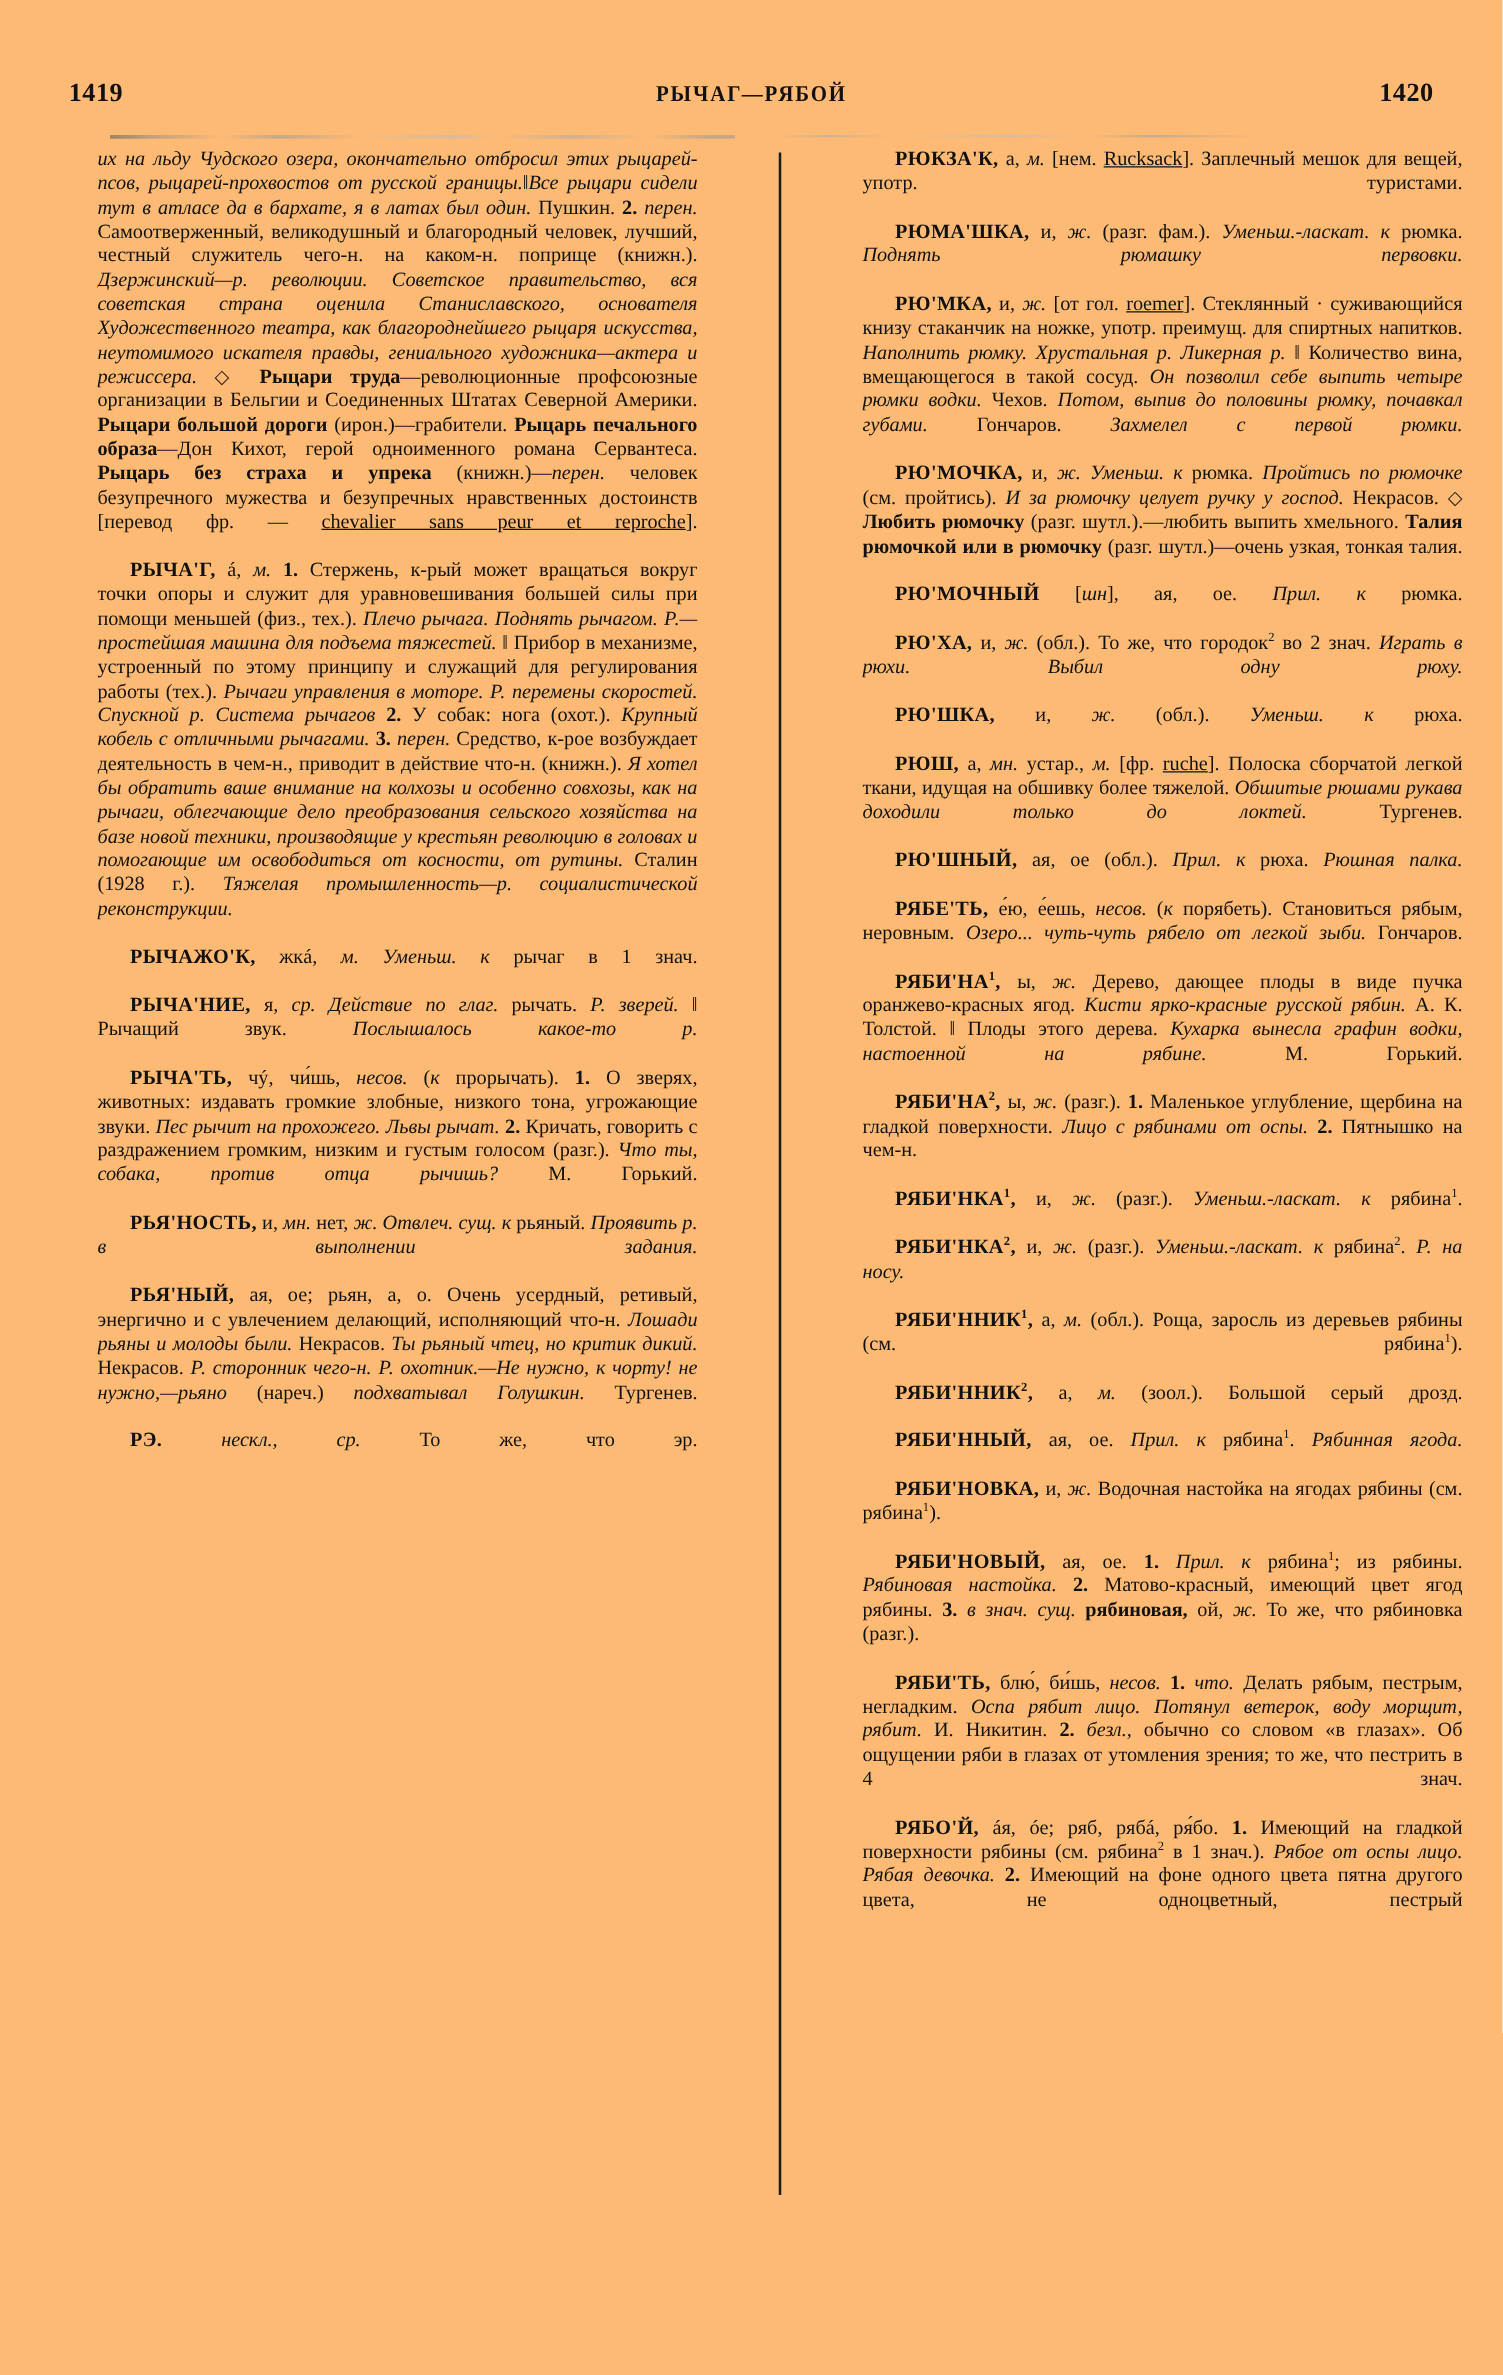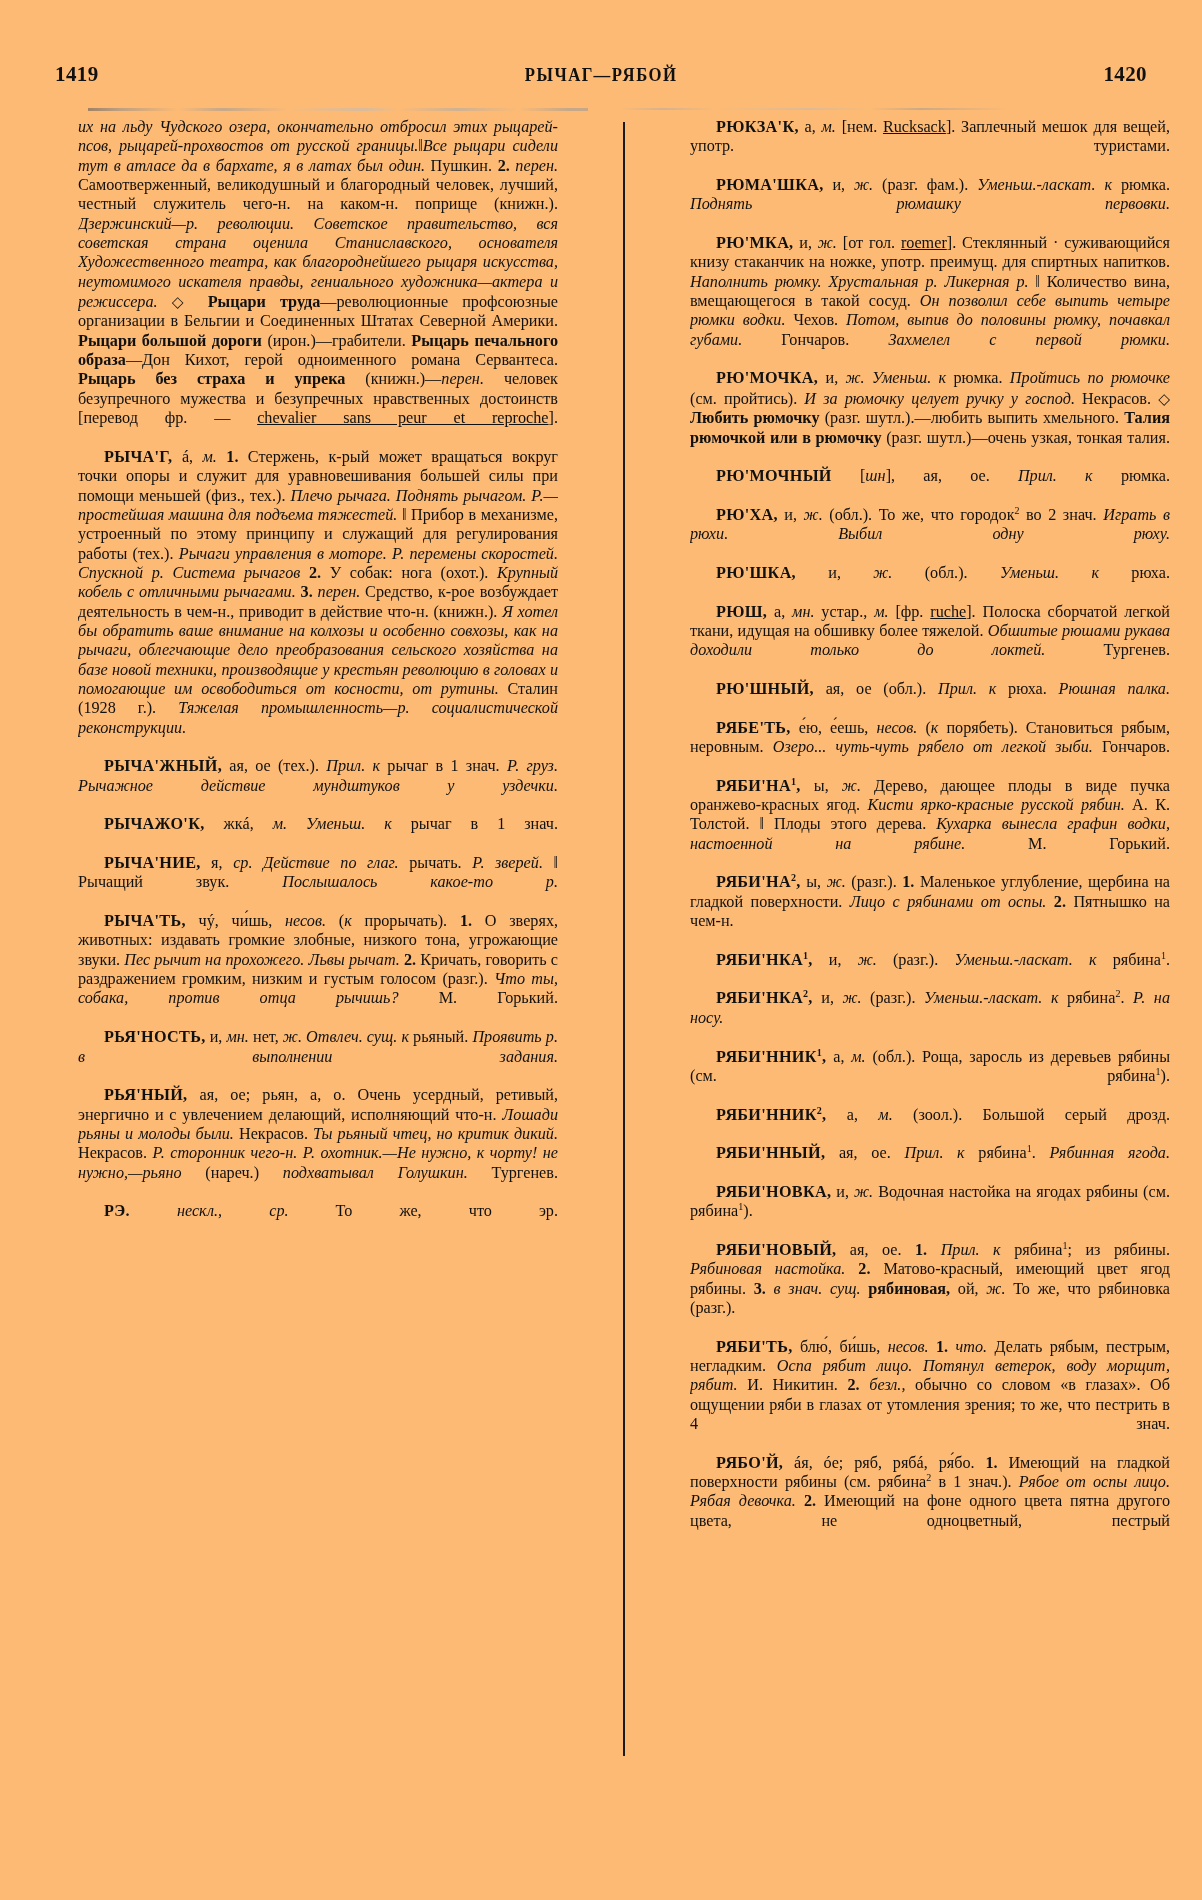--- a/index.html
+++ b/index.html
@@ -143,21 +143,20 @@
     <span class="folio">1420</span>
   </div>
 
   <div class="scanline"></div>
   <div class="scanline2"></div>
 
   <div class="body">
     <div class="col" id="col-left">
         <p class="cont"><span class="it">их на льду Чудского озера, окончательно отбросил этих рыцарей-псов, рыцарей-прохвостов от русской границы.</span>‖<span class="it">Все рыцари сидели тут в атласе да в бархате, я в латах был один.</span> Пушкин. <span class="bd">2.</span> <span class="it">перен.</span> Самоотверженный, великодушный и благородный человек, лучший, честный служитель чего-н. на каком-н. поприще (книжн.). <span class="it">Дзержинский—р. революции. Советское правительство, вся советская страна оценила Станиславского, основателя Художественного театра, как благороднейшего рыцаря искусства, неутомимого искателя правды, гениального художника—актера и режиссера.</span> <span class="dia">◇</span> <span class="bd">Рыцари труда</span>—революционные профсоюзные организации в Бельгии и Соединенных Штатах Северной Америки. <span class="bd">Рыцари большой дороги</span> (ирон.)—грабители. <span class="bd">Рыцарь печального образа</span>—Дон Кихот, герой одноименного романа Сервантеса. <span class="bd">Рыцарь без страха и упрека</span> (книжн.)—<span class="it">перен.</span> человек безупречного мужества и безупречных нравственных достоинств [перевод фр. — <span class="lat">chevalier sans peur et reproche</span>].</p>
         <p class="entry"><span class="hw">РЫЧА'Г,</span> á, <span class="it">м.</span> <span class="bd">1.</span> Стержень, к-рый может вращаться вокруг точки опоры и служит для уравновешивания большей силы при помощи меньшей (физ., тех.). <span class="it">Плечо рычага. Поднять рычагом. Р.—простейшая машина для подъема тяжестей.</span> ‖ Прибор в механизме, устроенный по этому принципу и служащий для регулирования работы (тех.). <span class="it">Рычаги управления в моторе. Р. перемены скоростей. Спускной р. Система рычагов</span> <span class="bd">2.</span> У собак: нога (охот.). <span class="it">Крупный кобель с отличными рычагами.</span> <span class="bd">3.</span> <span class="it">перен.</span> Средство, к-рое возбуждает деятельность в чем-н., приводит в действие что-н. (книжн.). <span class="it">Я хотел бы обратить ваше внимание на колхозы и особенно совхозы, как на рычаги, облегчающие дело преобразования сельского хозяйства на базе новой техники, производящие у крестьян революцию в головах и помогающие им освободиться от косности, от рутины.</span> Сталин (1928 г.). <span class="it">Тяжелая промышленность—р. социалистической реконструкции.</span></p>
-        <p class="entry"><span class="hw">РЫЧА'ЖНЫЙ,</span> ая, ое (тех.). <span class="it">Прил. к</span> рычаг в 1 знач. <span class="it">Р. груз. Рычажное действие мундштуков у уздечки.</span></p>
         <p class="entry"><span class="hw">РЫЧАЖО'К,</span> жкá, <span class="it">м. Уменьш. к</span> рычаг в 1 знач.</p>
         <p class="entry"><span class="hw">РЫЧА'НИЕ,</span> я, <span class="it">ср. Действие по глаг.</span> рычать. <span class="it">Р. зверей.</span> ‖ Рычащий звук. <span class="it">Послышалось какое-то р.</span></p>
         <p class="entry"><span class="hw">РЫЧА'ТЬ,</span> чý, чи́шь, <span class="it">несов.</span> (<span class="it">к</span> прорычать). <span class="bd">1.</span> О зверях, животных: издавать громкие злобные, низкого тона, угрожающие звуки. <span class="it">Пес рычит на прохожего. Львы рычат.</span> <span class="bd">2.</span> Кричать, говорить с раздражением громким, низким и густым голосом (разг.). <span class="it">Что ты, собака, против отца рычишь?</span> М. Горький.</p>
         <p class="entry"><span class="hw">РЬЯ'НОСТЬ,</span> и, <span class="it">мн.</span> нет, <span class="it">ж. Отвлеч. сущ. к</span> рьяный. <span class="it">Проявить р. в выполнении задания.</span></p>
         <p class="entry"><span class="hw">РЬЯ'НЫЙ,</span> ая, ое; рьян, а, о. Очень усердный, ретивый, энергично и с увлечением делающий, исполняющий что-н. <span class="it">Лошади рьяны и молоды были.</span> Некрасов. <span class="it">Ты рьяный чтец, но критик дикий.</span> Некрасов. <span class="it">Р. сторонник чего-н. Р. охотник.—Не нужно, к чорту! не нужно,—рьяно</span> (нареч.) <span class="it">подхватывал Голушкин.</span> Тургенев.</p>
         <p class="entry"><span class="hw">РЭ.</span> <span class="it">нескл., ср.</span> То же, что эр.</p>
       </div>
     <div class="gutter">
       <div class="rule"></div>
     </div>

